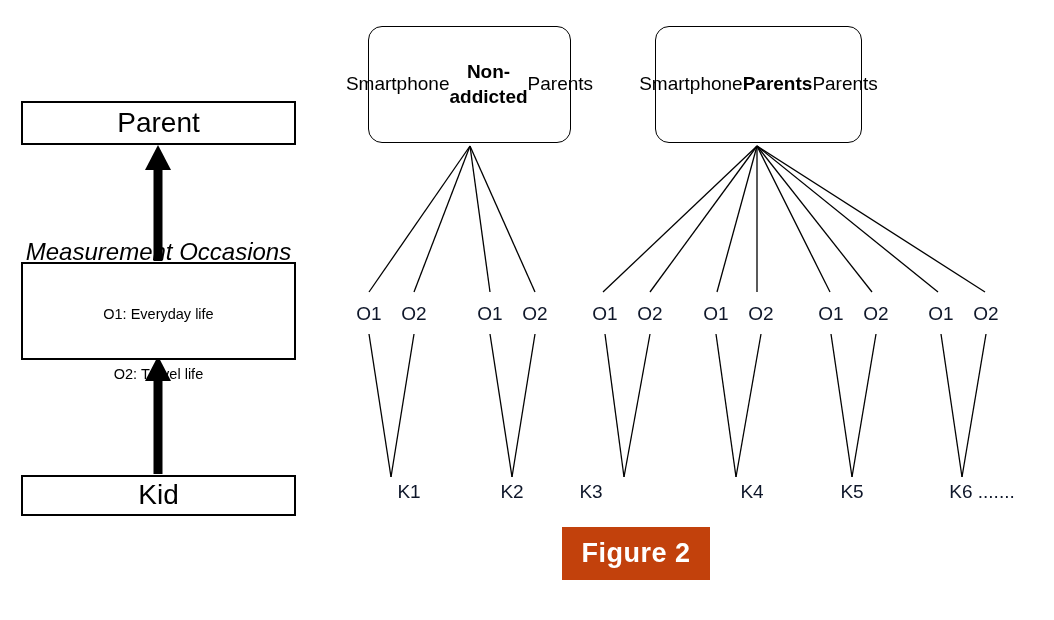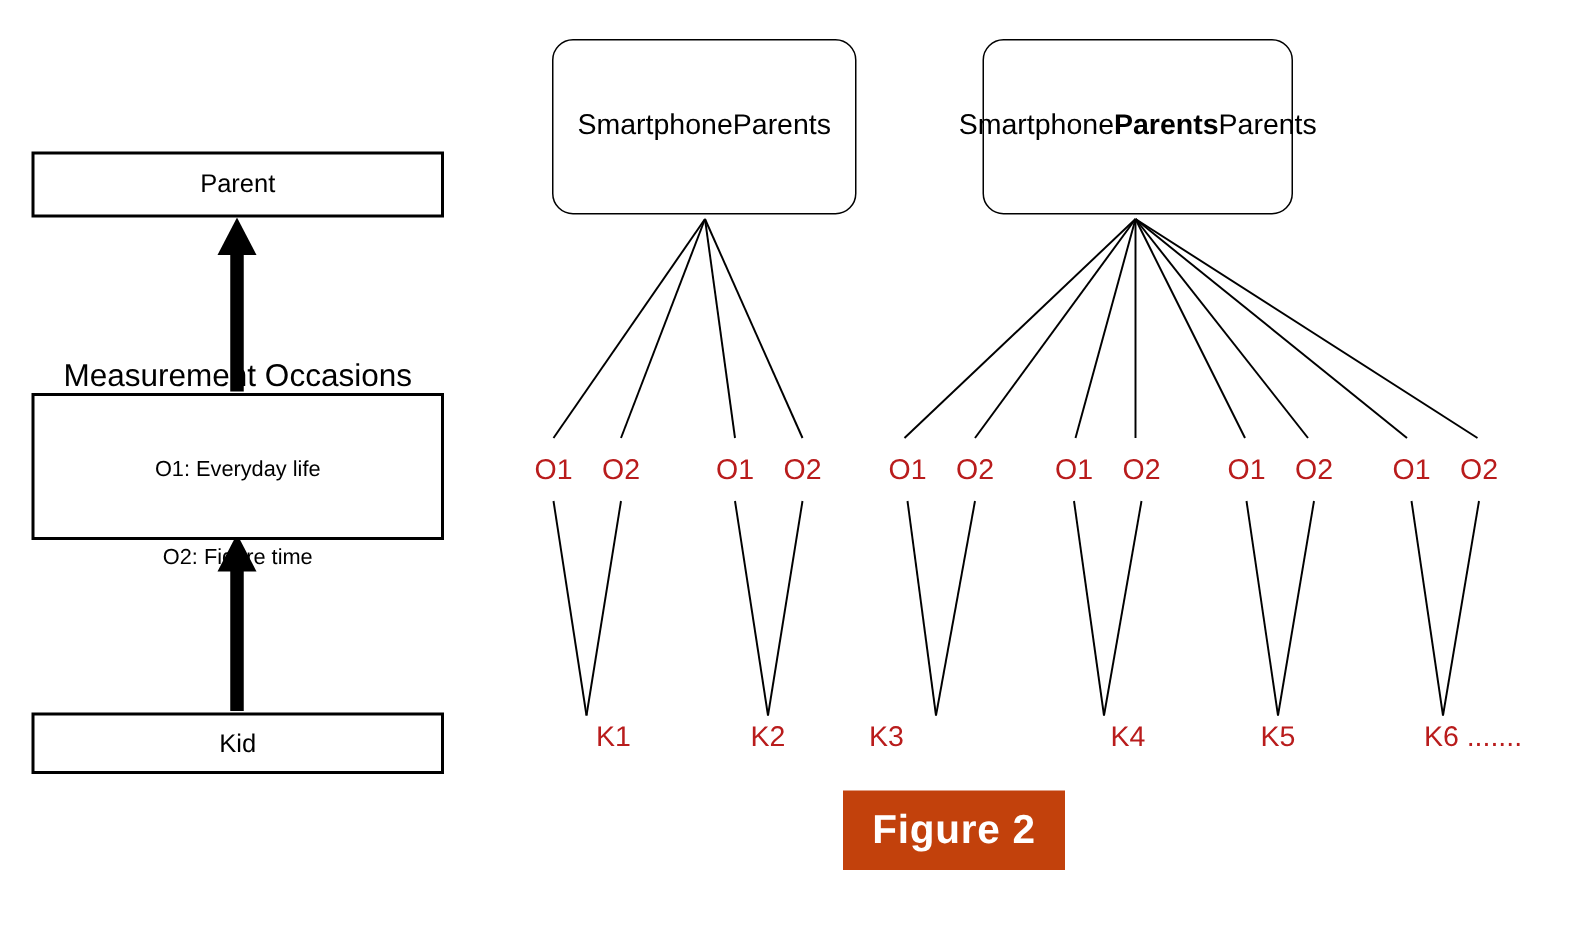--- a/index.html
+++ b/index.html
@@ -32,26 +32,27 @@
     box-sizing: border-box;
     border: 2px solid #000000;
     background: #ffffff;
     display: flex;
     flex-direction: column;
     align-items: center;
     justify-content: center;
     text-align: center;
   }
   .box-title {
-    font-size: 17px;
+    font-size: 28px;
     color: #000000;
     line-height: 1.15;
   }
   .box-title.big {
-    font-size: 21px;
+    font-size: 24px;
+    font-style: italic;
   }
   .box-sub {
     font-size: 14.5px;
     color: #000000;
     line-height: 1.35;
     margin-top: 40px;
   }
 
   #box-parent      { left: 21px;  top: 101px; width: 275px; height: 44px; }
   #box-measurement { left: 21px;  top: 262px; width: 275px; height: 98px; }
@@ -78,21 +79,21 @@
   .group-line.strong {
     font-weight: bold;
   }
   #group-nonaddicted { left: 368px; top: 26px; width: 203px; height: 117px; }
   #group-addicted    { left: 655px; top: 26px; width: 207px; height: 117px; }
 
   
   .node-label {
     position: absolute;
     font-size: 19px;
-    color: #b91c1c;
+    color: #0f172a;
     text-align: center;
     transform: translateX(-50%);
     white-space: nowrap;
   }
   .o-label { top: 303px; }
   .k-label { top: 481px; }
 
   
   #figure-caption {
     position: absolute;
@@ -163,29 +164,30 @@
     </g>
   </svg>
 
   <div class="plain-box" id="box-parent">
     <div class="box-title">Parent</div>
   </div>
 
   <div class="plain-box" id="box-measurement">
     <div class="box-title big">Measurement Occasions</div>
     <div class="box-sub">O1: Everyday life</div>
-    <div class="box-sub">O2: Figure time</div>
+    <div class="box-sub">O2: Travel life</div>
   </div>
 
   <div class="plain-box" id="box-kid">
     <div class="box-title">Kid</div>
   </div>
 
   <div class="group-box" id="group-nonaddicted">
     <div class="group-line">Smartphone</div>
+    <div class="group-line strong">Non-addicted</div>
     <div class="group-line">Parents</div>
   </div>
 
   <div class="group-box" id="group-addicted">
     <div class="group-line">Smartphone</div>
     <div class="group-line strong">Parents</div>
     <div class="group-line">Parents</div>
   </div>
 
   <div class="node-label o-label" style="left:369px">O1</div>

